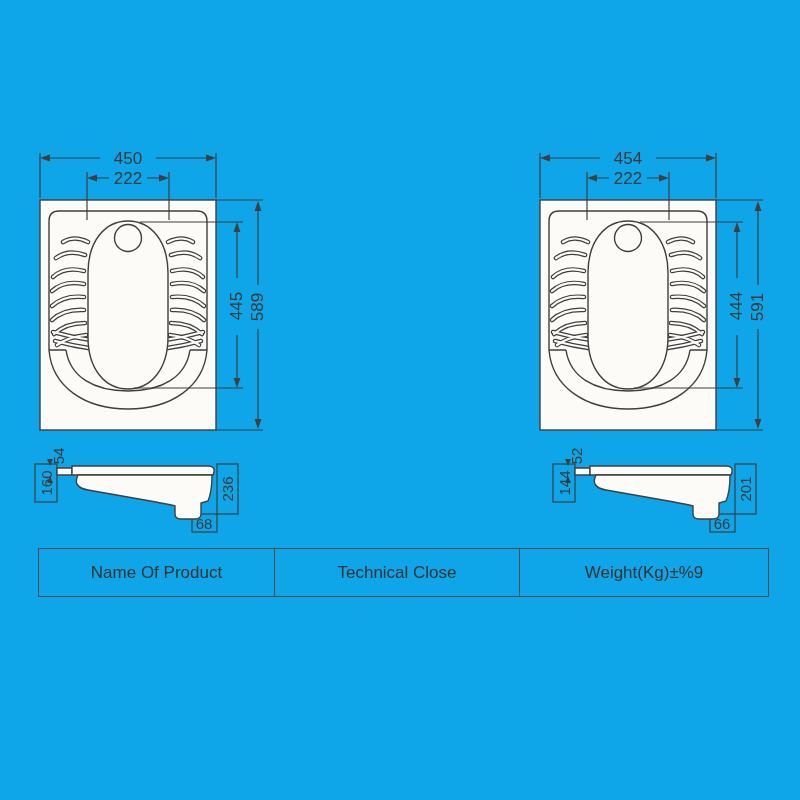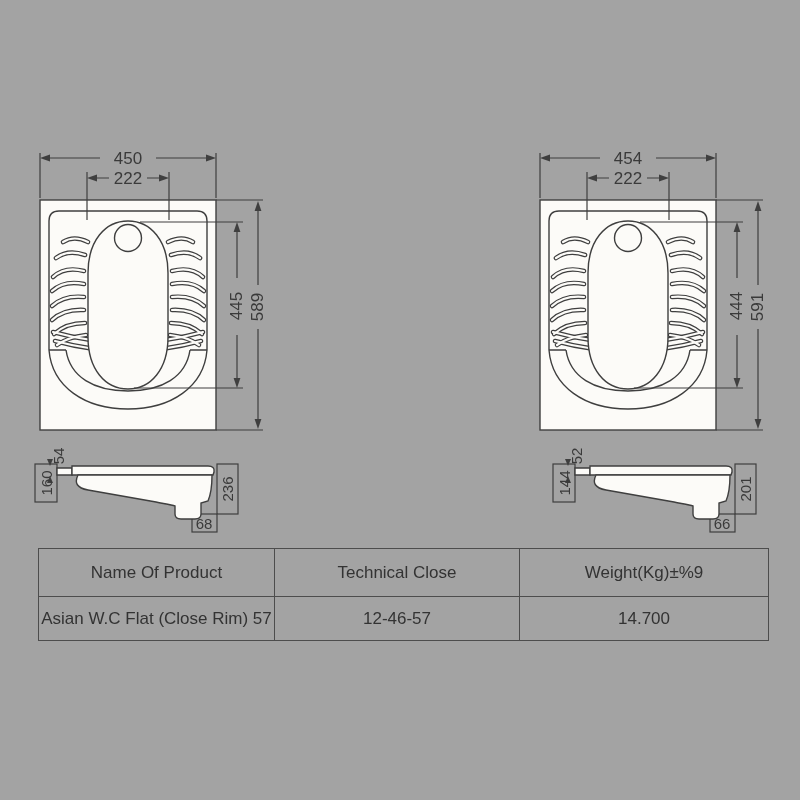--- a/index.html
+++ b/index.html
@@ -1,18 +1,18 @@
 <!DOCTYPE html>
 <html><head>
 <meta charset="utf-8">
 <style>
   html,body{margin:0;padding:0;}
   .sheet{
     position:relative;width:800px;height:800px;overflow:hidden;
-    background:#a3a3a3;
+    background:#0ea5e9;
     font-family:"Liberation Sans", sans-serif;
   }
   .abs{position:absolute;}
   
   .ln{stroke:#3f3f3f;stroke-width:1.4;fill:none;}
   .fillw{fill:#fcfbf8;}
   .arr{fill:#3f3f3f;stroke:none;}
   .dim{font-size:17px;fill:#3a3a3a;text-anchor:middle;}
   .dimS{font-size:15px;fill:#3a3a3a;text-anchor:middle;}
   
@@ -133,21 +133,16 @@
 
   <table class="spec">
     <thead>
       <tr>
         <th class="col-name">Name Of Product</th>
         <th class="col-code">Technical Close</th>
         <th class="col-weight">Weight(Kg)±%9</th>
       </tr>
     </thead>
     <tbody>
-      <tr>
-        <td>Asian W.C Flat (Close Rim) 57</td>
-        <td>12-46-57</td>
-        <td>14.700</td>
-      </tr>
     </tbody>
   </table>
 
 </div>
 
 </body></html>

